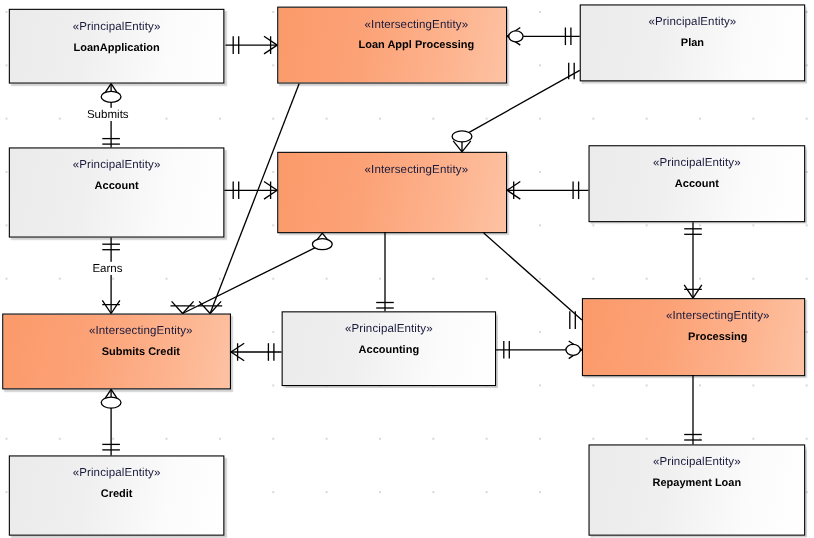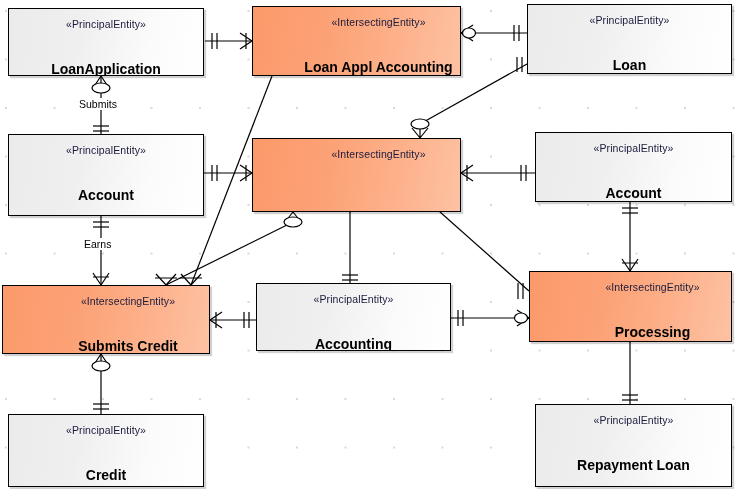--- a/index.html
+++ b/index.html
@@ -23,38 +23,37 @@
   .node{
     position:absolute;
     box-sizing:border-box;
     border:1px solid #000000;
     box-shadow:2px 2px 1px rgba(0,0,0,0.18);
     display:flex;
     flex-direction:column;
     align-items:center;
     padding-top:9px;
     overflow:hidden;
-    gap:26px;
   }
   .node.principal{
     background:linear-gradient(100deg,#ebebeb 0%,#efefef 35%,#fbfbfb 72%,#ffffff 100%);
   }
   .node.intersecting{
     background:linear-gradient(100deg,#fb9a6a 0%,#fca277 38%,#fdb48f 75%,#fdc2a3 100%);
     padding-left:44px;
   }
   .stereo{
     font-size:10.5px;
     color:#1a1a3c;
     line-height:13px;
     white-space:nowrap;
     letter-spacing:0.1px;
   }
   .nname{
-    font-size:14px;
+    font-size:10px;
     font-weight:bold;
     color:#000000;
     line-height:15px;
     margin-top:5px;
     white-space:nowrap;
   }
   .edge-label{
     position:absolute;
     font-size:10.5px;
     color:#000000;
@@ -193,26 +192,26 @@
   </g>
 </svg>
 
 <div class="node principal" style="left:8px;top:8px;width:196px;height:68px;">
   <span class="stereo">«PrincipalEntity»</span>
   <span class="nname">LoanApplication</span>
 </div>
 
 <div class="node intersecting" style="left:252px;top:6px;width:209px;height:70px;">
   <span class="stereo">«IntersectingEntity»</span>
-  <span class="nname">Loan Appl Accounting</span>
+  <span class="nname">Loan Appl Processing</span>
 </div>
 
 <div class="node principal" style="left:527px;top:4px;width:205px;height:70px;">
   <span class="stereo">«PrincipalEntity»</span>
-  <span class="nname">Loan</span>
+  <span class="nname">Plan</span>
 </div>
 
 <div class="node principal" style="left:8px;top:134px;width:196px;height:82px;">
   <span class="stereo">«PrincipalEntity»</span>
   <span class="nname">Account</span>
 </div>
 
 <div class="node intersecting" style="left:252px;top:138px;width:209px;height:74px;">
   <span class="stereo">«IntersectingEntity»</span>
 </div>

